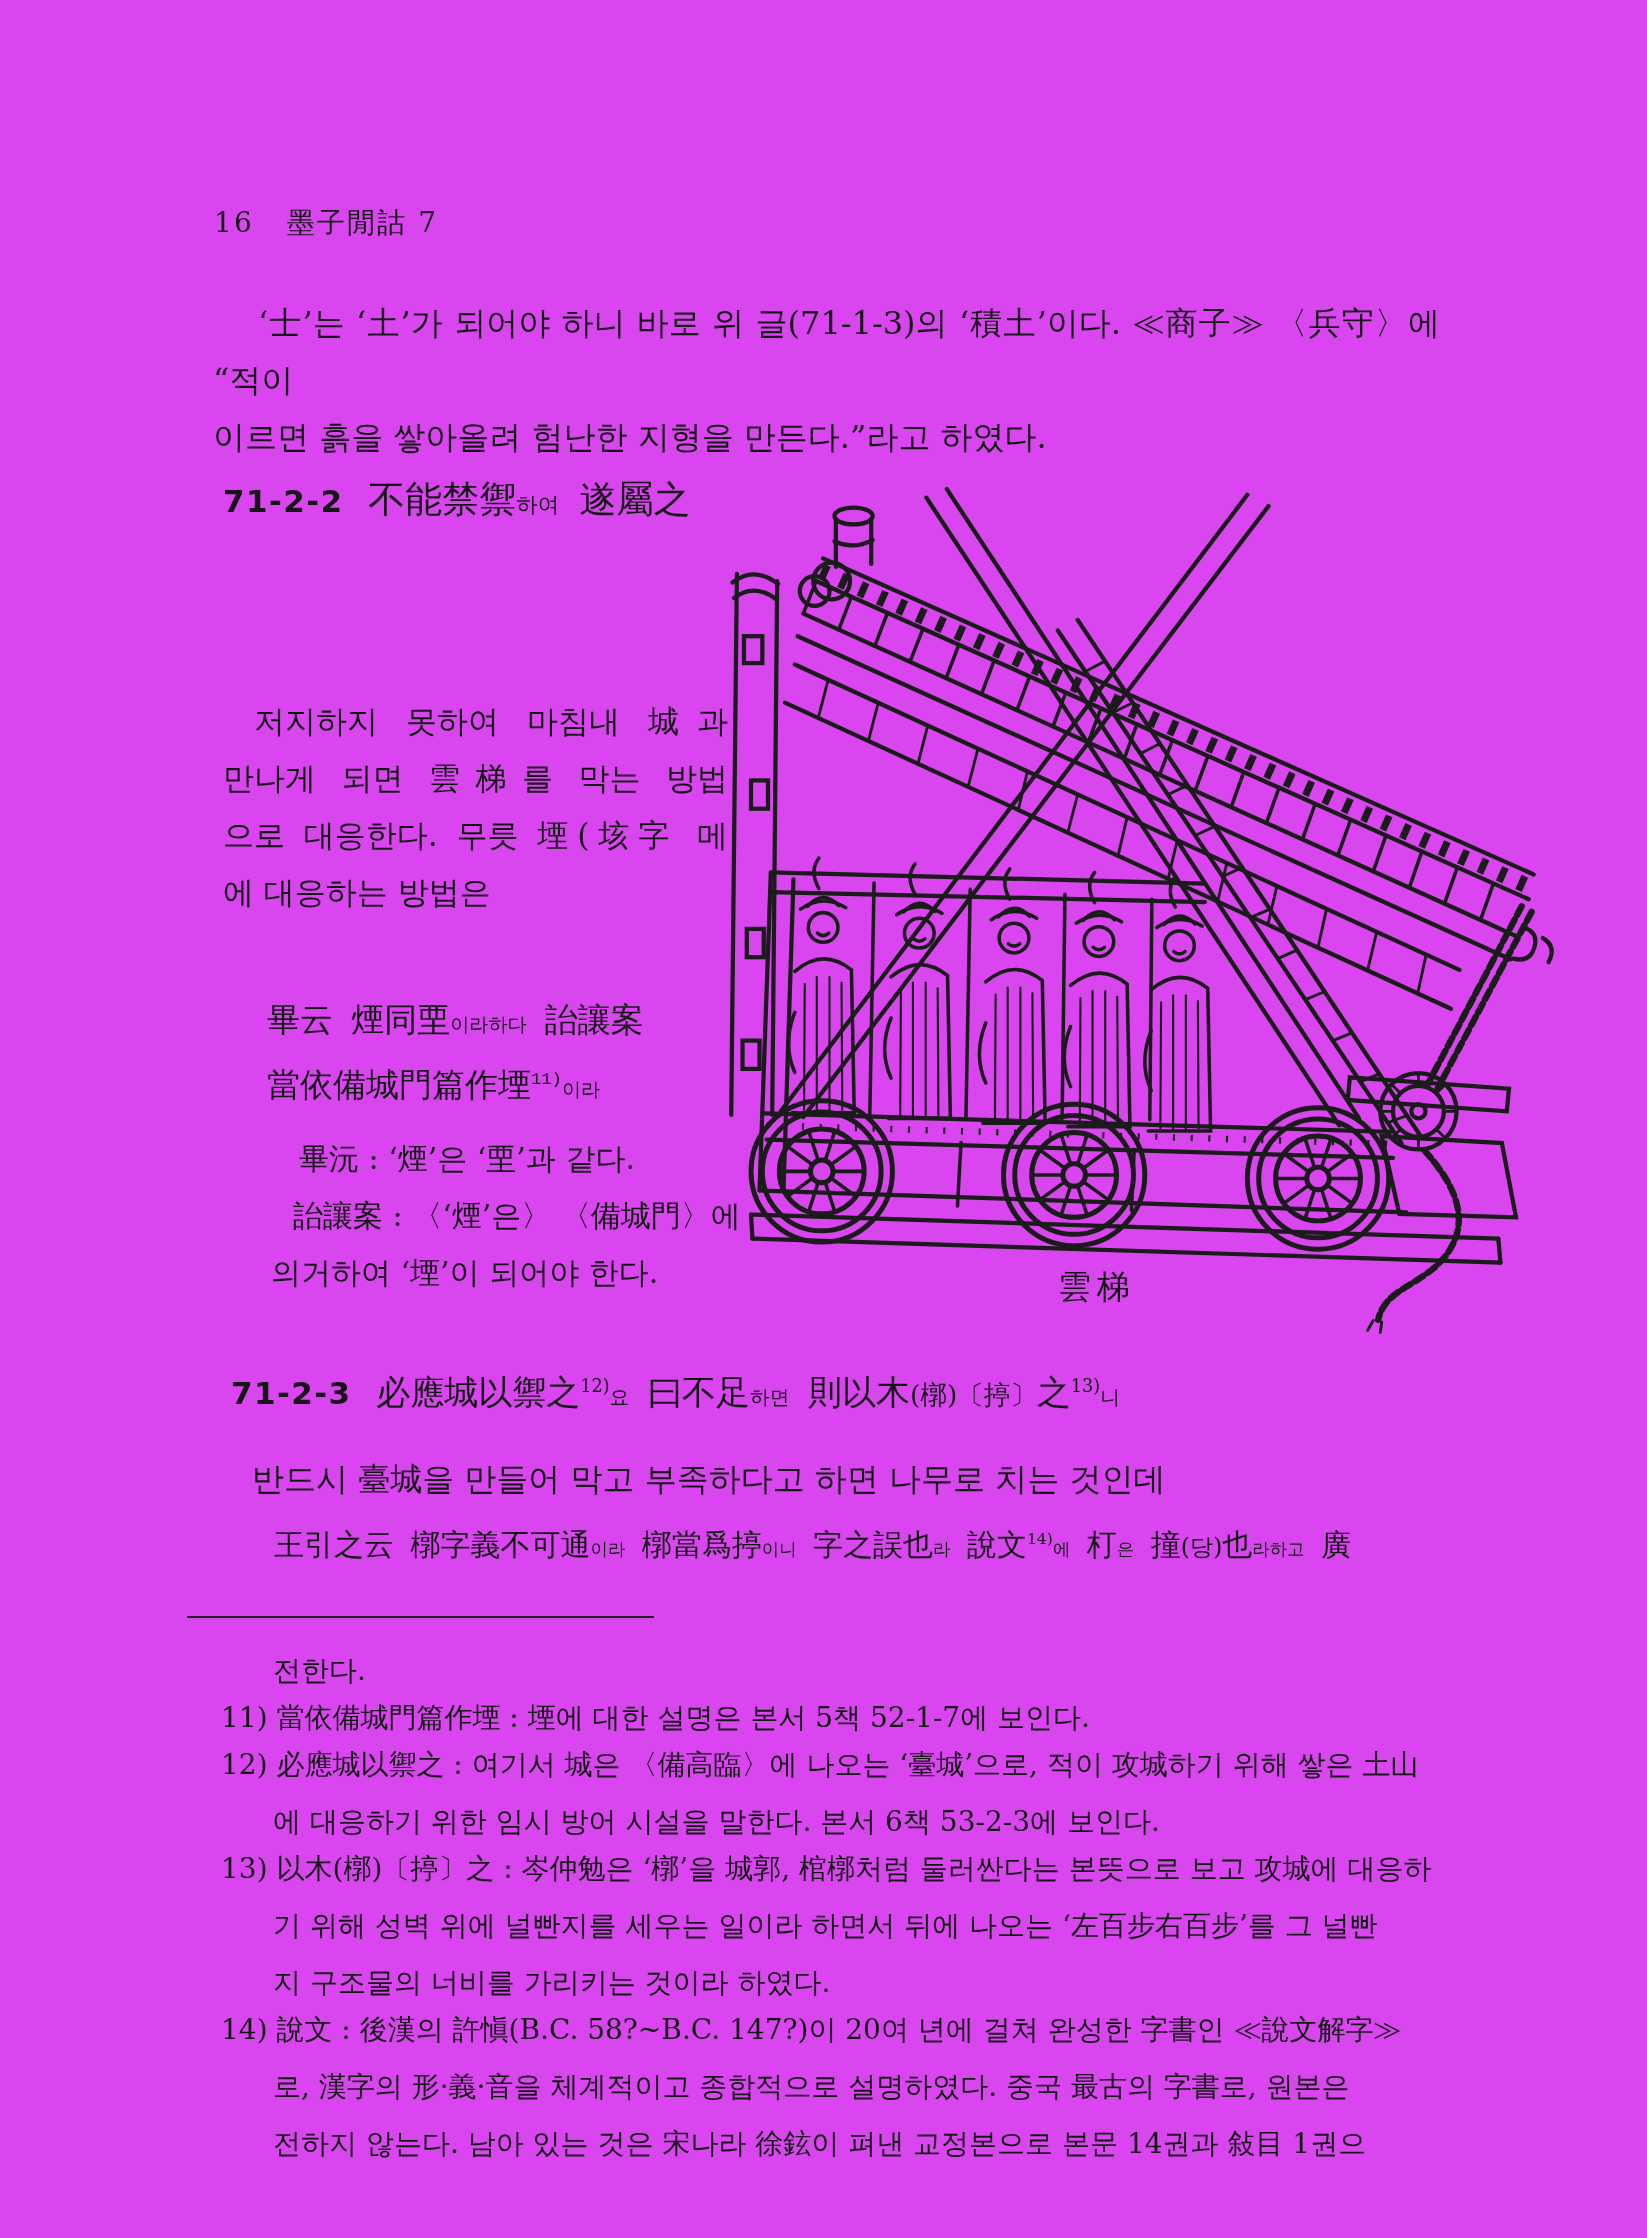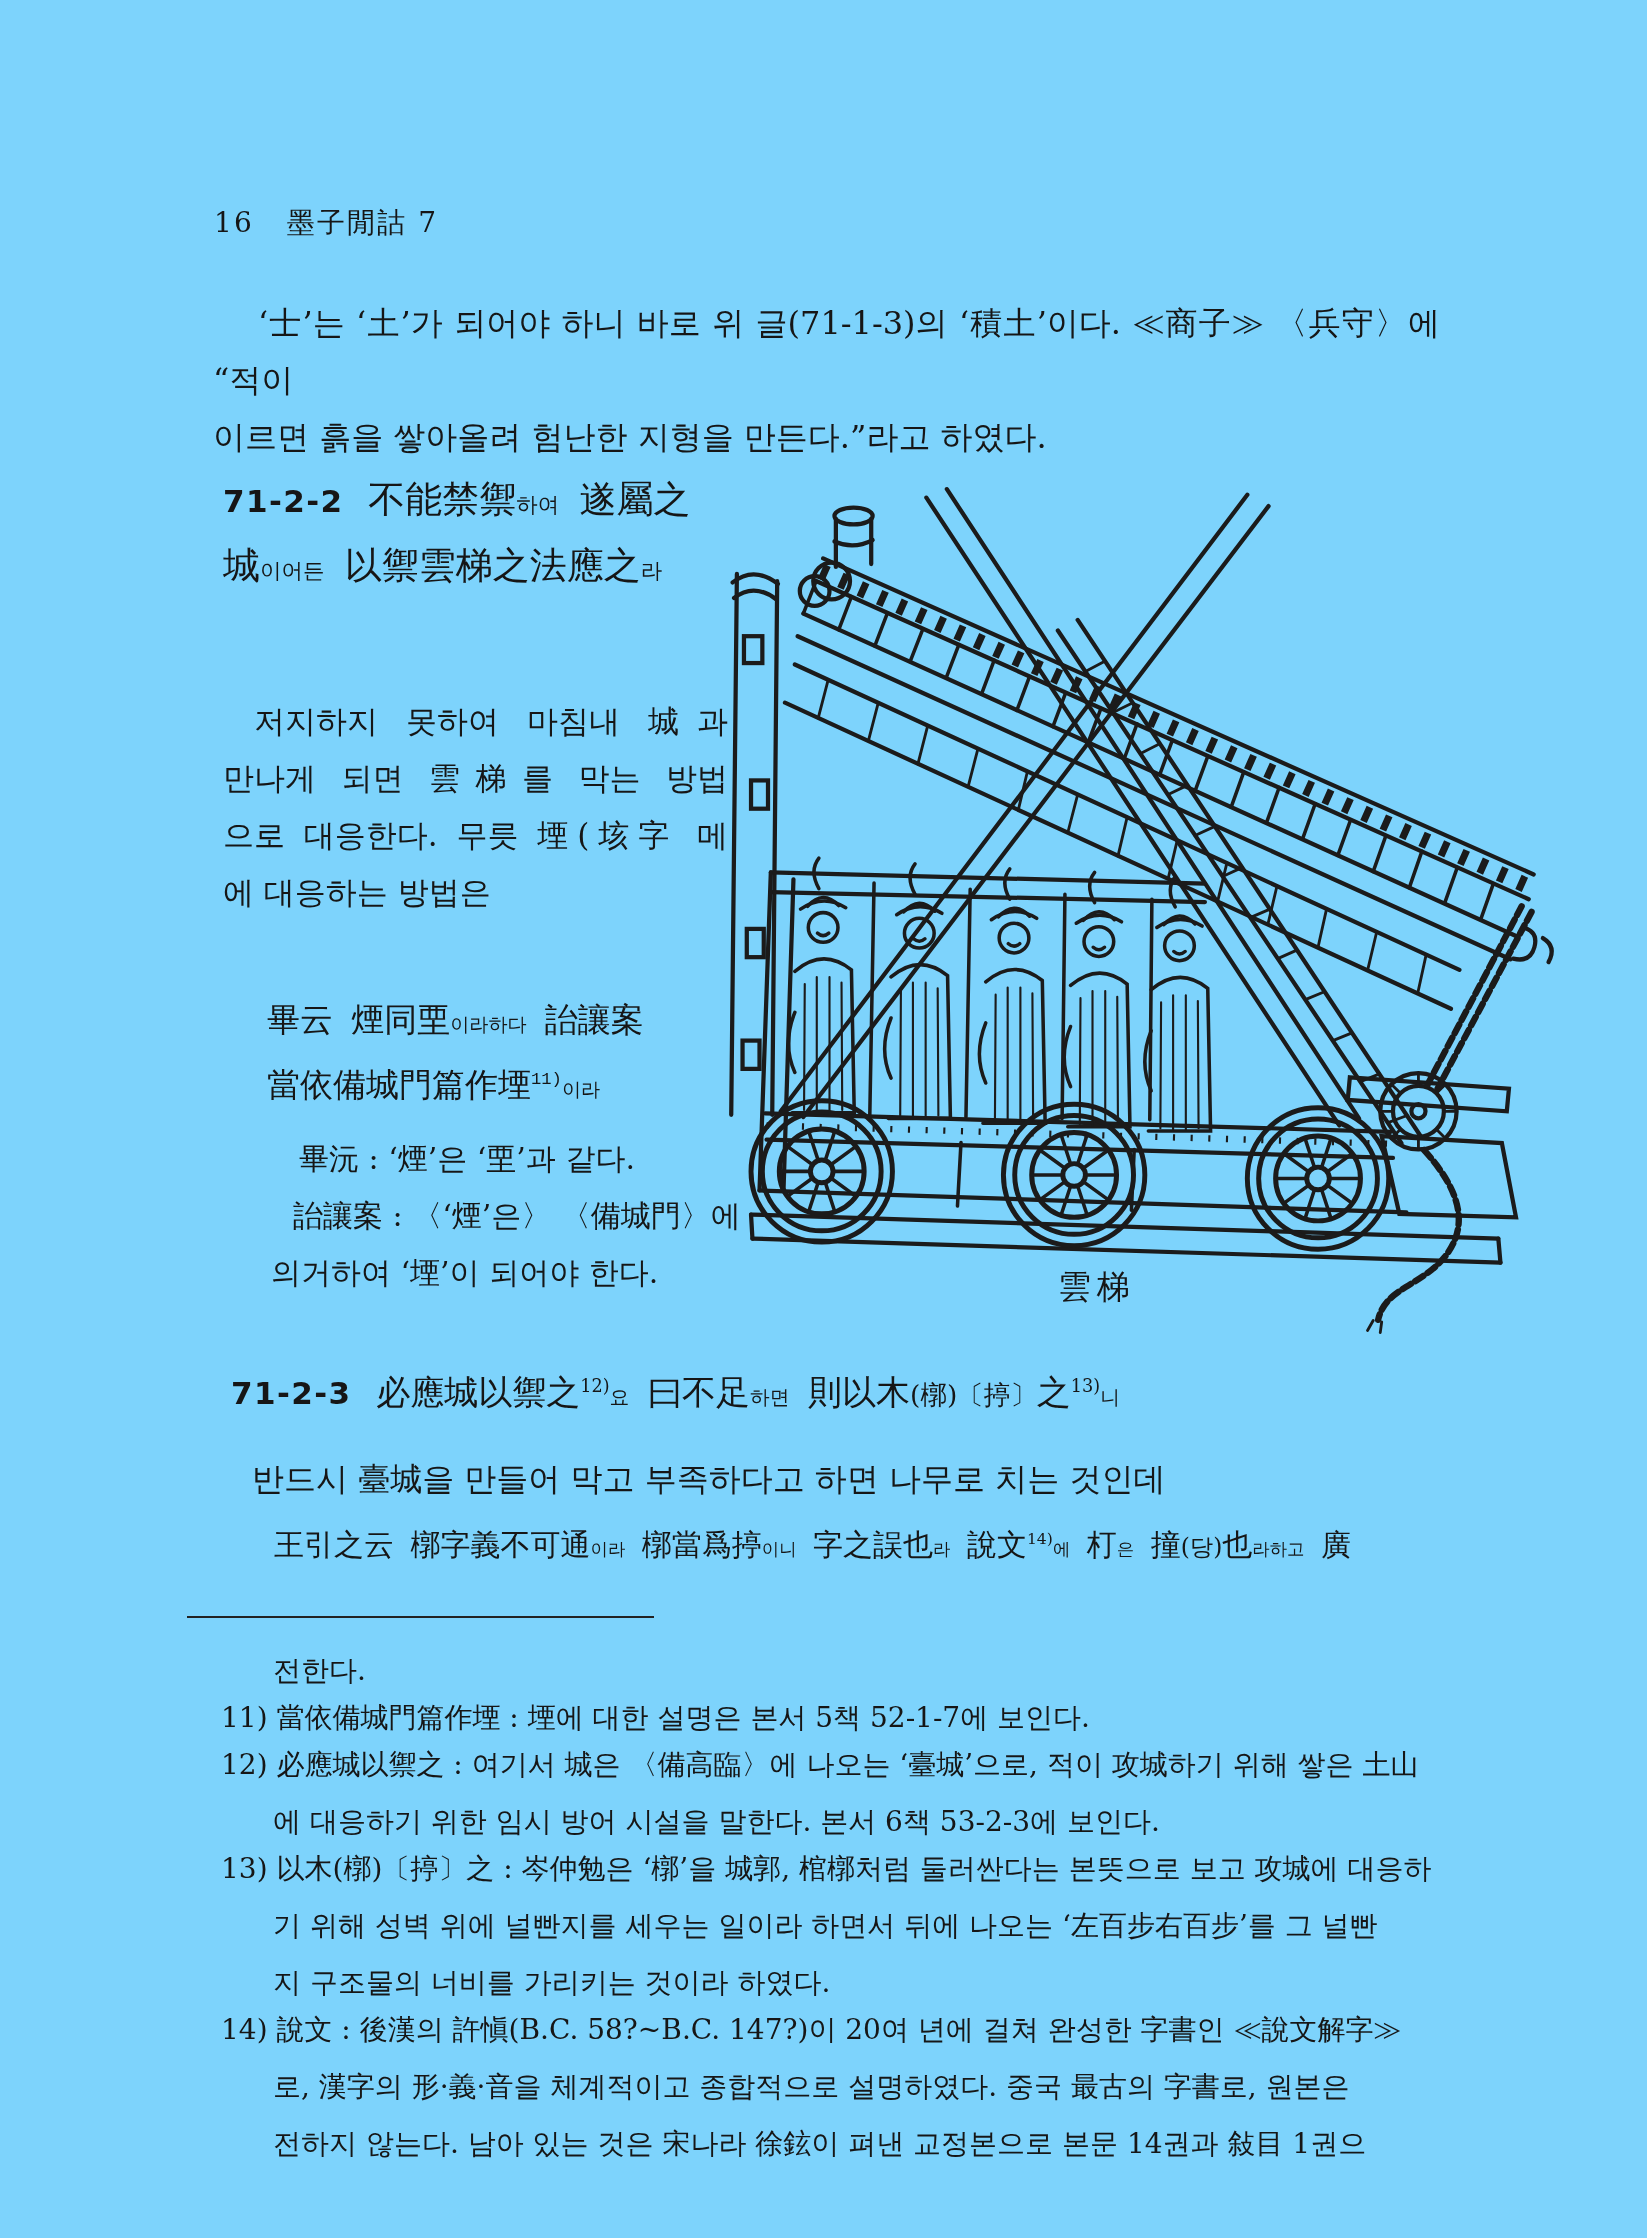--- a/index.html
+++ b/index.html
@@ -1,16 +1,16 @@
 <!DOCTYPE html>
 <html style="font-size:11.3px"><head>
 <meta charset="utf-8">
 <style>
   html,body{margin:0;padding:0;background:#ddd;}
-  .page{position:relative;width:1648px;height:2239px;background:#7dd3fc;color:#161616;
+  .page{position:relative;width:1648px;height:2239px;background:#d946ef;color:#161616;
         font-family:"DejaVu Serif","Liberation Serif",serif;overflow:hidden;}
 
   .running-header{position:absolute;left:214px;top:204px;font-size:28px;letter-spacing:2.1px;white-space:pre;}
 
   .intro{position:absolute;left:213px;top:295px;width:1227px;font-size:32px;line-height:57px;}
   .intro .l1{text-indent:45px;text-align:justify;text-align-last:justify;}
 
   
   .h7122{position:absolute;left:223px;top:475px;width:512px;font-size:37px;}
   .h7122 .h-line{height:66px;white-space:nowrap;}
@@ -55,23 +55,20 @@
 
   <div class="intro">
     <div class="l1">‘士’는 ‘土’가 되어야 하니 바로 위 글(71-1-3)의 ‘積土’이다. ≪商子≫ 〈兵守〉에 “적이</div>
     <div class="l2">이르면 흙을 쌓아올려 험난한 지형을 만든다.”라고 하였다.</div>
   </div>
 
   <section class="h7122">
     <div class="h-line">
       <span class="num">71-2-2</span><span class="han">不能禁禦</span><span class="gu">하여</span><span class="han gap">遂屬之</span>
     </div>
-    <div class="h-line">
-      <span class="han">城</span><span class="gu">이어든</span><span class="han gap">以禦雲梯之法應之</span><span class="gu">라</span>
-    </div>
   </section>
 
   <div class="k7122">
     <div class="just ind">저지하지 못하여 마침내 城과</div>
     <div class="just">만나게 되면 雲梯를 막는 방법</div>
     <div class="just">으로 대응한다. 무릇 堙(垓字 메</div>
     <div>에 대응하는 방법은</div>
   </div>
 
   <div class="c7122">

